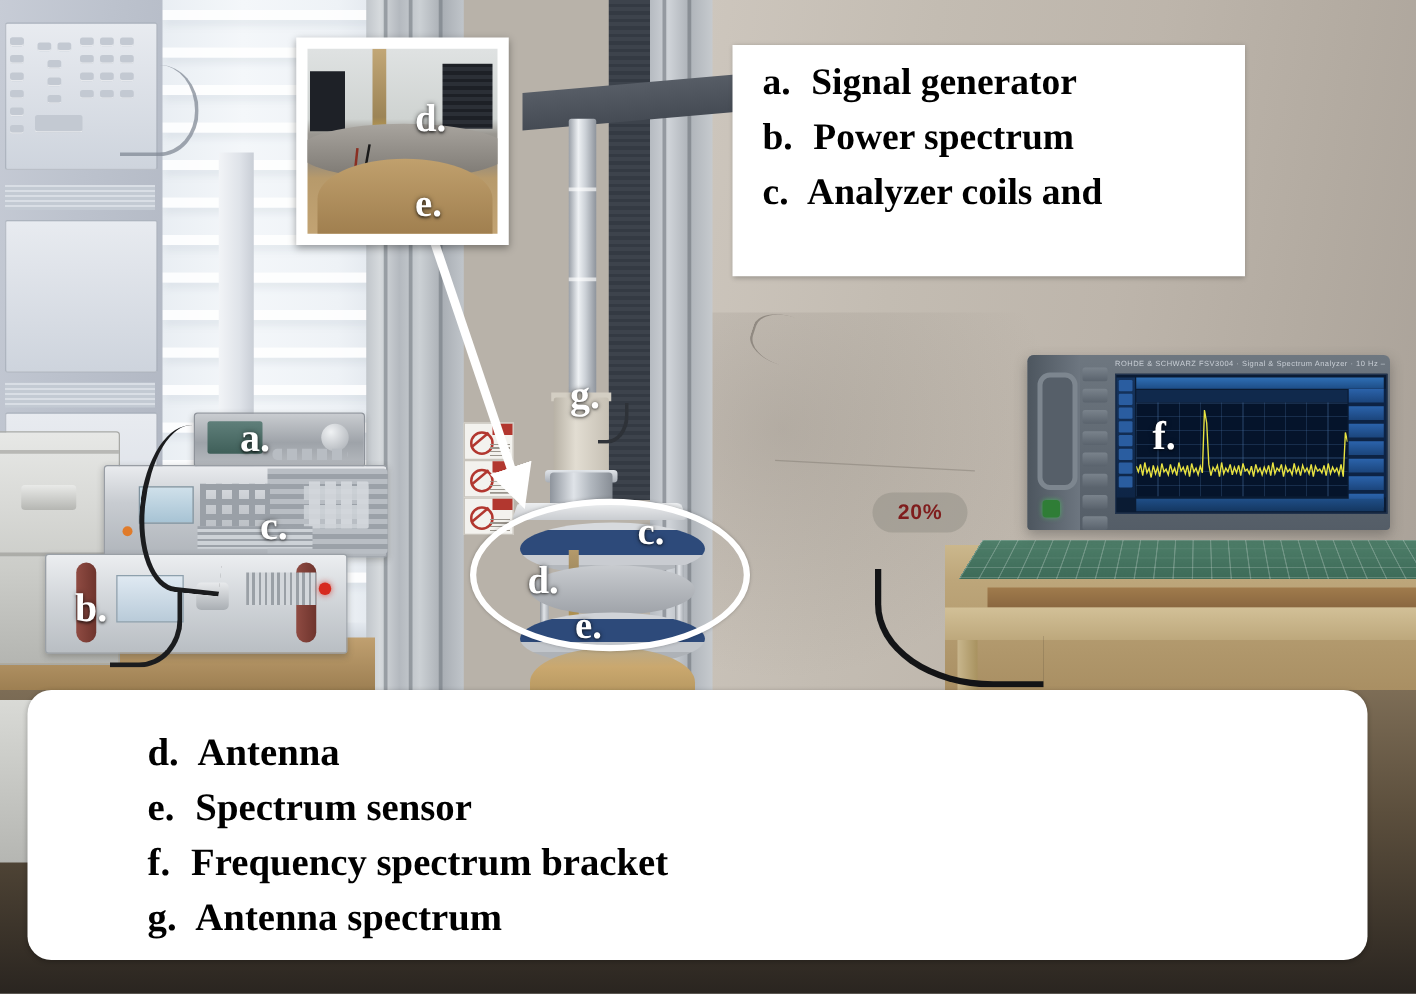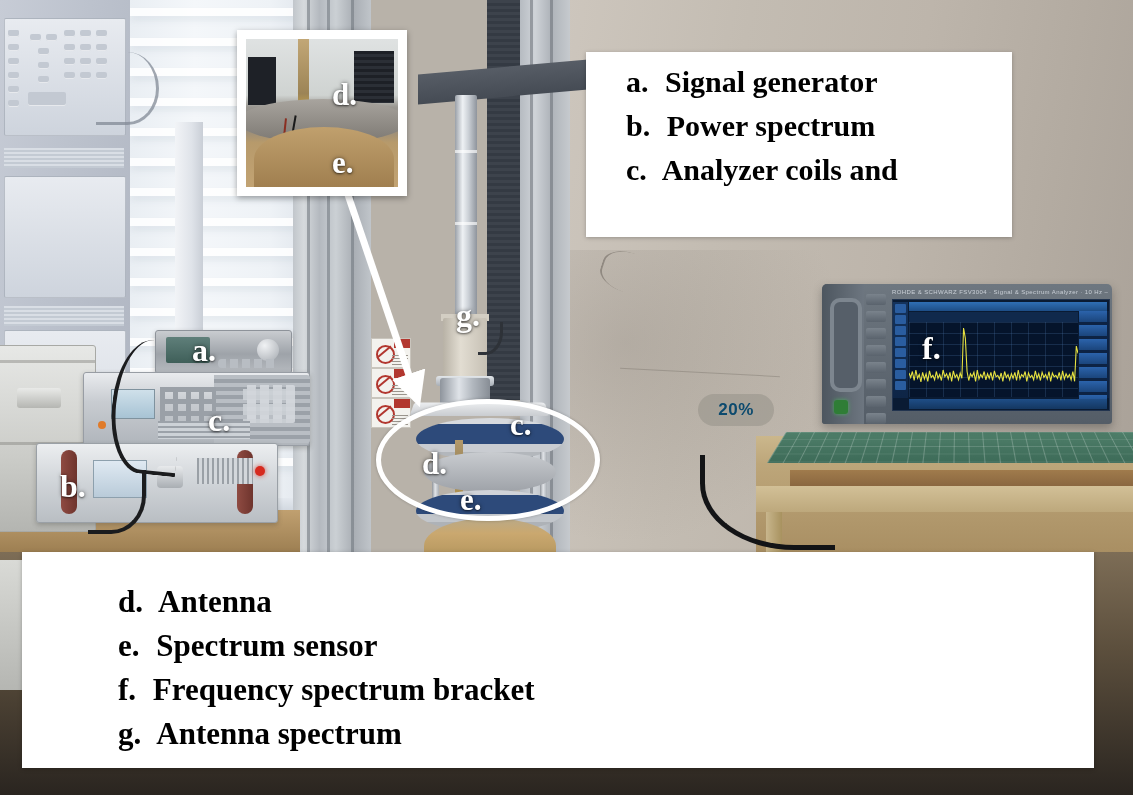--- a/index.html
+++ b/index.html
@@ -408,24 +408,24 @@
     position:absolute;left:0;top:560px;width:120px;height:130px;
     background:linear-gradient(180deg,#d9dad6,#b5b6b2);
   }
 
   
   .legend{
     position:absolute;background:#ffffff;
     box-shadow:0 1px 4px rgba(0,0,0,.25);
     color:#000;font-family:"Liberation Serif",serif;font-weight:bold;
   }
-  #legend-top{left:586px;top:52px;width:410px;height:177px;padding:8px 0 0 16px;}
+  #legend-top{left:586px;top:36px;width:410px;height:177px;padding:8px 0 0 0;}
   #legend-top .row{font-size:30px;line-height:44px;padding-left:24px;white-space:nowrap;}
   #legend-top .row.cont{padding-left:62px;}
-  #legend-bottom{left:22px;top:552px;width:1072px;height:216px;}
+  #legend-bottom{left:22px;top:552px;width:1072px;height:216px;border-radius:19px;}
   #legend-bottom .row{font-size:31px;line-height:44px;padding-left:96px;
     white-space:nowrap;}
   #legend-bottom .pad{height:28px;}
 
   
   .inset{
     position:absolute;left:237px;top:30px;width:170px;height:166px;
     background:#fff;padding:9px;box-sizing:border-box;
     box-shadow:0 2px 6px rgba(0,0,0,.35);
   }
@@ -477,21 +477,21 @@
     position:absolute;left:376px;top:399px;width:214px;height:112px;
     border:5px solid #fff;border-radius:50%;
     box-shadow:0 0 3px rgba(0,0,0,.25);
   }
   svg.overlay{position:absolute;inset:0;width:1133px;height:795px;pointer-events:none;}
 
   
   .badge{
     position:absolute;left:698px;top:394px;width:76px;height:32px;
     border-radius:16px;background:rgba(150,145,137,.55);
-    color:#0c4a6e;font-family:"Liberation Sans",sans-serif;
+    color:#7f1d1d;font-family:"Liberation Sans",sans-serif;
     font-size:17px;font-weight:bold;line-height:32px;text-align:center;
     letter-spacing:.5px;
   }
 </style>
 </head>
 <body>
 
 <div id="stage">
 
   <div class="photo">

